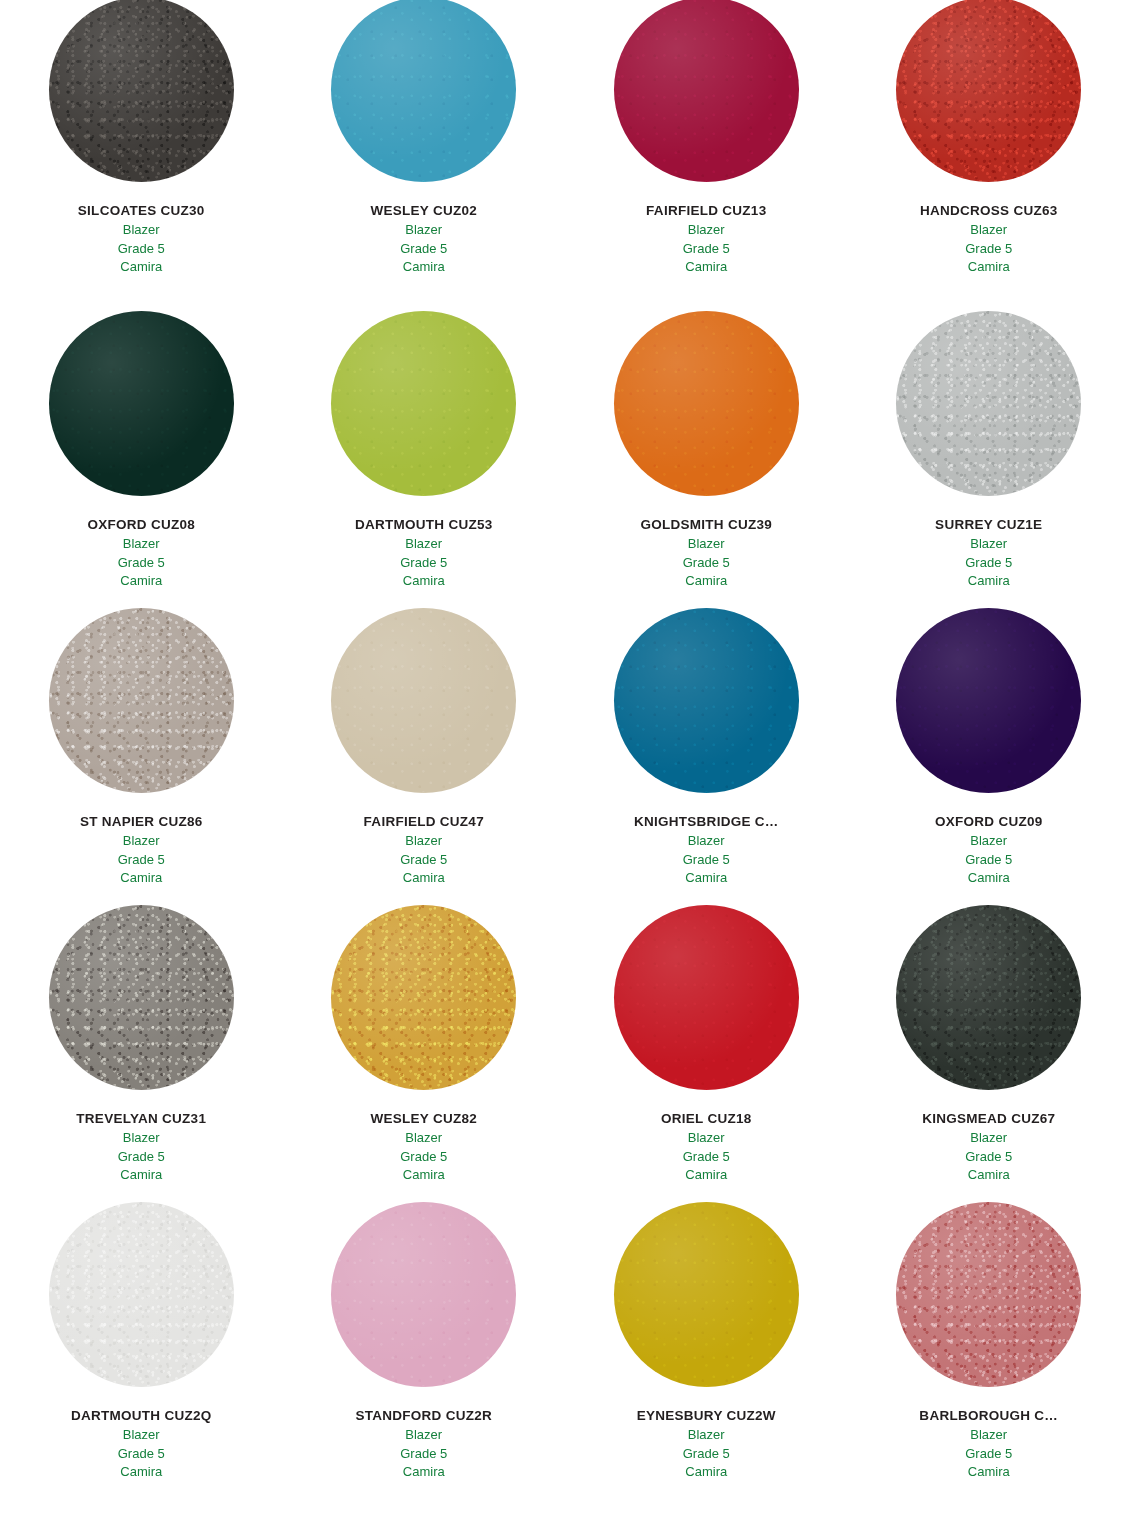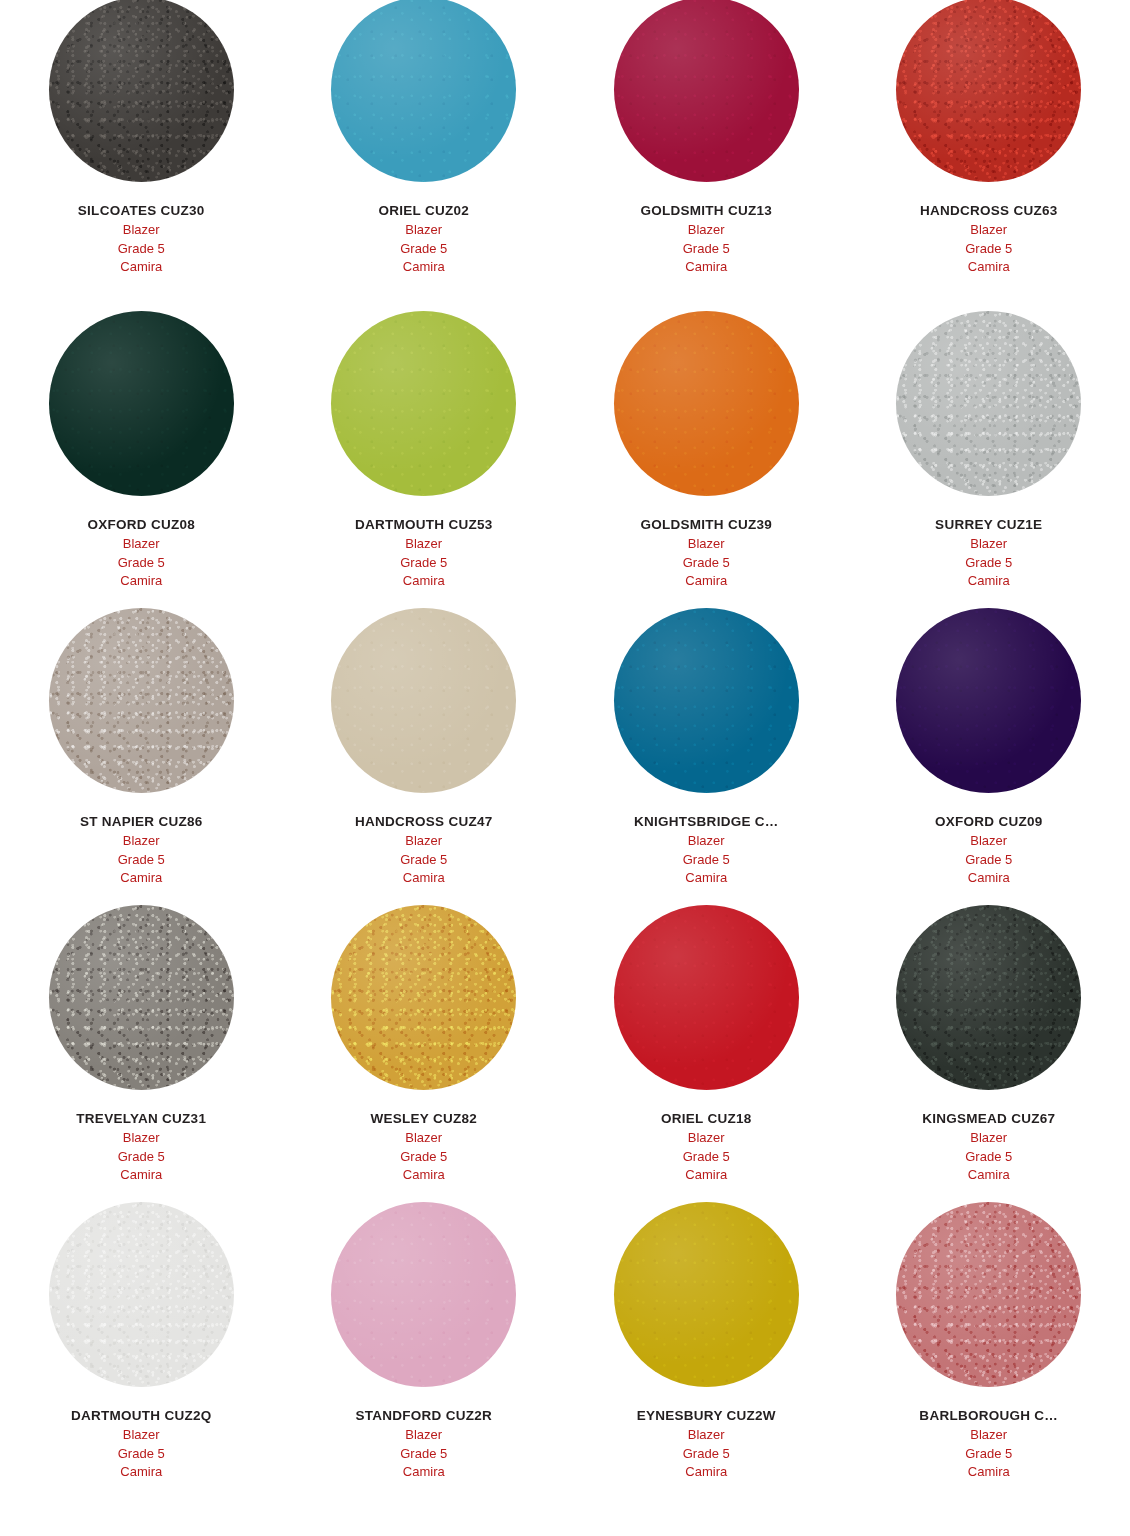--- a/index.html
+++ b/index.html
@@ -115,21 +115,21 @@
     color: #231f20;
     line-height: 1.25;
     white-space: nowrap;
     overflow: hidden;
     text-overflow: ellipsis;
   }
 
   .swatch-attr {
     font-size: 13px;
     font-weight: normal;
-    color: #b91c1c;
+    color: #15803d;
     line-height: 1.36;
     margin-top: 1px;
   }
 </style>
 </head>
 <body>
 
 <div class="swatch-grid">
     <div class="swatch-cell">
       <div class="swatch-disc-wrap">
@@ -146,35 +146,35 @@
       </div>
     </div>
     <div class="swatch-cell">
       <div class="swatch-disc-wrap">
         <div class="swatch-disc subtle" style="background: rgb(59, 157, 188);">
           <div class="tex"></div>
           <div class="sheen"></div>
         </div>
       </div>
       <div class="swatch-meta">
-        <div class="swatch-title">ORIEL CUZ02</div>
+        <div class="swatch-title">WESLEY CUZ02</div>
         <div class="swatch-attr">Blazer</div>
         <div class="swatch-attr">Grade 5</div>
         <div class="swatch-attr">Camira</div>
       </div>
     </div>
     <div class="swatch-cell">
       <div class="swatch-disc-wrap">
         <div class="swatch-disc subtle" style="background: rgb(157, 16, 57);">
           <div class="tex"></div>
           <div class="sheen"></div>
         </div>
       </div>
       <div class="swatch-meta">
-        <div class="swatch-title">GOLDSMITH CUZ13</div>
+        <div class="swatch-title">FAIRFIELD CUZ13</div>
         <div class="swatch-attr">Blazer</div>
         <div class="swatch-attr">Grade 5</div>
         <div class="swatch-attr">Camira</div>
       </div>
     </div>
     <div class="swatch-cell">
       <div class="swatch-disc-wrap">
         <div class="swatch-disc melange" style="background: rgb(182, 42, 32);">
           <div class="tex"></div>
           <div class="sheen"></div>
@@ -258,21 +258,21 @@
       </div>
     </div>
     <div class="swatch-cell">
       <div class="swatch-disc-wrap">
         <div class="swatch-disc subtle" style="background: rgb(207, 195, 170);">
           <div class="tex"></div>
           <div class="sheen"></div>
         </div>
       </div>
       <div class="swatch-meta">
-        <div class="swatch-title">HANDCROSS CUZ47</div>
+        <div class="swatch-title">FAIRFIELD CUZ47</div>
         <div class="swatch-attr">Blazer</div>
         <div class="swatch-attr">Grade 5</div>
         <div class="swatch-attr">Camira</div>
       </div>
     </div>
     <div class="swatch-cell">
       <div class="swatch-disc-wrap">
         <div class="swatch-disc subtle" style="background: rgb(4, 103, 143);">
           <div class="tex"></div>
           <div class="sheen"></div>

